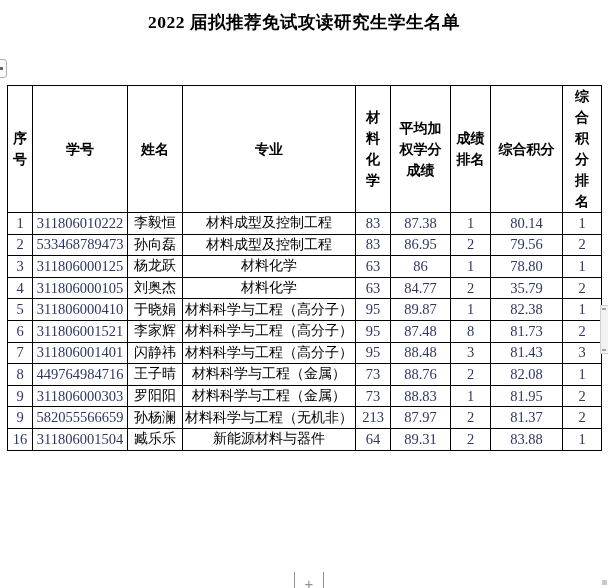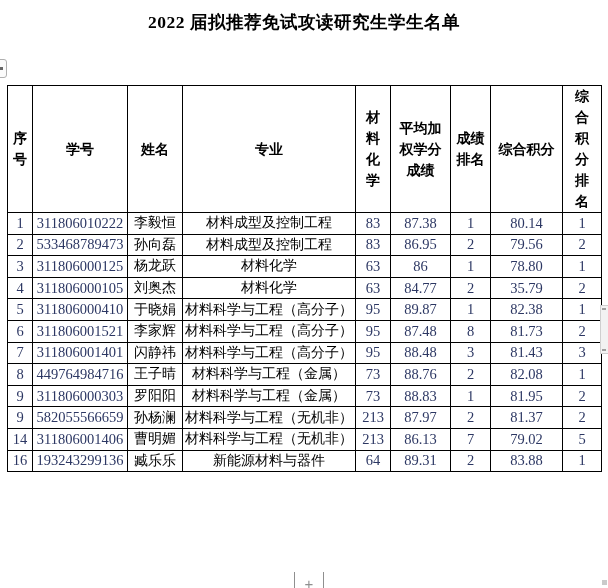--- a/index.html
+++ b/index.html
@@ -267,33 +267,22 @@
         <td class="num">582055566659</td>
         <td class="cjk">孙杨澜</td>
         <td class="cjk">材料科学与工程（无机非）</td>
         <td class="num">213</td>
         <td class="num">87.97</td>
         <td class="num">2</td>
         <td class="num">81.37</td>
         <td class="num">2</td>
       </tr>
       <tr>
-        <td class="num">14</td>
-        <td class="num">311806001406</td>
-        <td class="cjk">曹明媚</td>
-        <td class="cjk">材料科学与工程（无机非）</td>
-        <td class="num">213</td>
-        <td class="num">86.13</td>
-        <td class="num">7</td>
-        <td class="num">79.02</td>
-        <td class="num">5</td>
-      </tr>
-      <tr>
         <td class="num">16</td>
-        <td class="num">193243299136</td>
+        <td class="num">311806001504</td>
         <td class="cjk">臧乐乐</td>
         <td class="cjk">新能源材料与器件</td>
         <td class="num">64</td>
         <td class="num">89.31</td>
         <td class="num">2</td>
         <td class="num">83.88</td>
         <td class="num">1</td>
       </tr>
     </tbody>
 </table>

